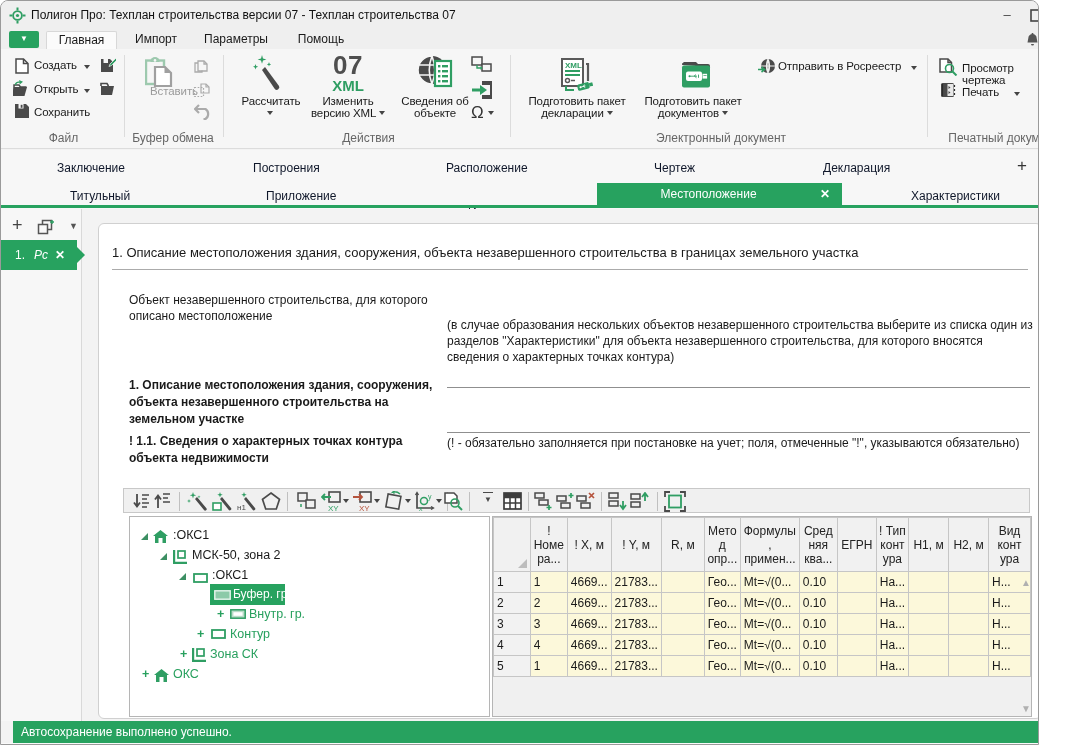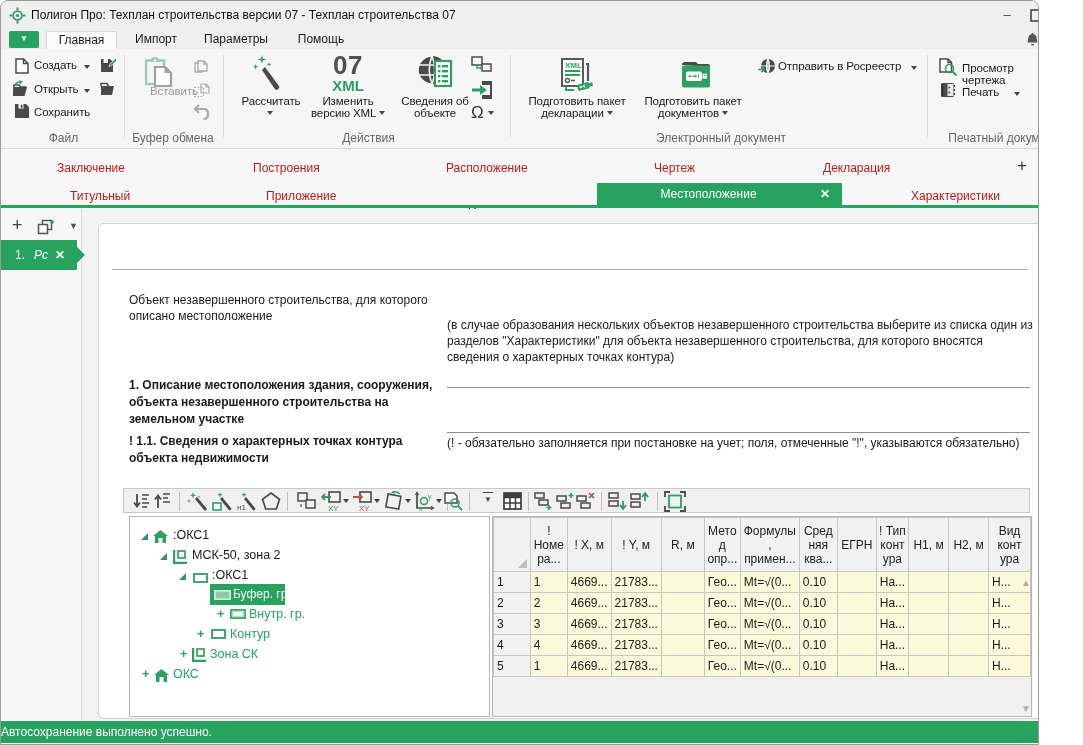--- a/index.html
+++ b/index.html
@@ -23,21 +23,21 @@
 #ribbon { position:absolute; left:0; top:48px; width:100%; height:100px; background:#f6f6f6; border-bottom:1px solid #dcdcdc; }
 .rsep { position:absolute; top:6px; width:1px; height:82px; background:#dcdcdc; }
 .rlabel { position:absolute; top:82px; font-size:12px; color:#666; text-align:center; }
 .rtext { font-size:11.5px; letter-spacing:-0.1px; color:#1a1a1a; }
 .gray { color:#9b9b9b; }
 .darr { display:inline-block; width:0; height:0; border-left:3.5px solid transparent; border-right:3.5px solid transparent; border-top:4px solid #444; vertical-align:middle; }
 
 
 #doctabs { position:absolute; left:0; top:149px; width:100%; height:59px; background:#f7f7f7; }
 #docgreenline { position:absolute; left:0; top:55px; width:100%; height:3px; background:#27a25f; }
-.dtab { position:absolute; font-size:12px; color:#b91c1c; }
+.dtab { position:absolute; font-size:12px; color:#0f172a; }
 #dtab-active { position:absolute; left:596px; top:33px; width:245px; height:23px; background:#27a25f; color:#fff; text-align:center; line-height:22px; font-size:12px; }
 
 
 #main { position:absolute; left:0; top:208px; width:100%; height:512px; background:#f3f3f3; }
 #sidebar { position:absolute; left:0; top:0; width:81px; height:512px; background:#f7f7f7; border-right:1px solid #d9d9d9; }
 #sidetab { position:absolute; left:0px; top:31px; width:76px; height:30px; background:#27a25f; color:#fff; line-height:30px; }
 #sidetab:after { content:""; position:absolute; right:-16px; top:7px; border:8px solid transparent; border-left:8px solid #27a25f; }
 #card { position:absolute; left:97px; top:14px; width:944px; height:496px; background:#fff; border:1px solid #d0d0d0; border-radius:6px; }
 
 
@@ -60,21 +60,21 @@
 table.g td, table.g th { border:1px solid #c6c6c6; font-weight:normal; font-size:12px; padding:0 3px; overflow:hidden; white-space:nowrap; }
 table.g th { background:#f1f1f1; text-align:center; vertical-align:middle; color:#222; padding:2px 1px; }
 td.num { background:#f2f2f2; }
 td.yel { background:#fcf8da; }
 
 
 #pagescroll { position:absolute; left:1057px; top:15px; width:20px; height:495px; background:#fdfdfd; border:1px solid #e2e2e2; }
 #psthumb { position:absolute; left:3px; top:14px; width:13px; height:190px; background:#c8c8c8; }
 
 
-#statusbar { position:absolute; left:0; top:720px; width:100%; height:22px; background:#27a25f; color:#fff; line-height:22px; padding-left:0; font-size:12px; }
+#statusbar { position:absolute; left:12px; top:720px; width:100%; height:22px; background:#27a25f; color:#fff; line-height:22px; padding-left:8px; font-size:12px; }
 </style>
 </head>
 <body>
 <div id="win">
 
   <div id="titlebar">
     <svg class="abs" style="left:8px;top:6px" width="17" height="17" viewBox="0 0 17 17">
       <circle cx="8.5" cy="8.5" r="4.4" fill="none" stroke="#2f9e63" stroke-width="1.8"></circle>
       <circle cx="8.5" cy="8.5" r="1.6" fill="#2f9e63"></circle>
       <line x1="8.5" y1="0.5" x2="8.5" y2="3.2" stroke="#2f9e63" stroke-width="2"></line>
@@ -288,20 +288,21 @@
       <svg class="abs" style="left:36px;top:10px;" width="18" height="18" viewBox="0 0 18 18">
           <rect x="5.5" y="1.5" width="9" height="9" fill="none" stroke="#555" stroke-width="1.5"></rect>
           <rect x="1.5" y="5.5" width="9" height="9" fill="#f8f8f8" stroke="#555" stroke-width="1.5"></rect>
           <path d="M15 1 v4 M13 3 h4" stroke="#2f9e63" stroke-width="1.4"></path>
         </svg>
       <div class="abs" style="left:68px;top:12px;color:#555;font-size:9px;">▼</div>
       <div id="sidetab"><span style="margin-left:14px;">1.</span><span style="margin-left:9px;font-style:italic;">Рс</span><span style="margin-left:7px;font-weight:bold;">✕</span></div>
     </div>
 
     <div id="card">
+      <div class="abs" style="left:13px;top:21px;font-size:13px;">1. Описание местоположения здания, сооружения, объекта незавершенного строительства в границах земельного участка</div>
       <div class="abs" style="left:13px;top:45px;width:916px;border-top:1px solid #ababab;"></div>
 
       <div class="abs" style="left:30px;top:68px;width:330px;line-height:16px;">Объект незавершенного строительства, для которого<br>описано местоположение</div>
       <div class="abs" style="left:348px;top:93px;width:590px;line-height:16px;">(в случае образования нескольких объектов незавершенного строительства выберите из списка один из разделов "Характеристики" для объекта незавершенного строительства, для которого вносятся сведения о характерных точках контура)</div>
 
       <div class="abs blbl" style="left:30px;top:153px;width:330px;line-height:17px;">1. Описание местоположения здания, сооружения,<br>объекта незавершенного строительства на<br>земельном участке</div>
       <div class="fieldline" style="left:348px;top:163px;width:583px;"></div>
       <div class="fieldline" style="left:348px;top:208px;width:583px;"></div>
 
       <div class="abs blbl" style="left:30px;top:209px;width:330px;line-height:17px;">! 1.1. Сведения о характерных точках контура<br>объекта недвижимости</div>

